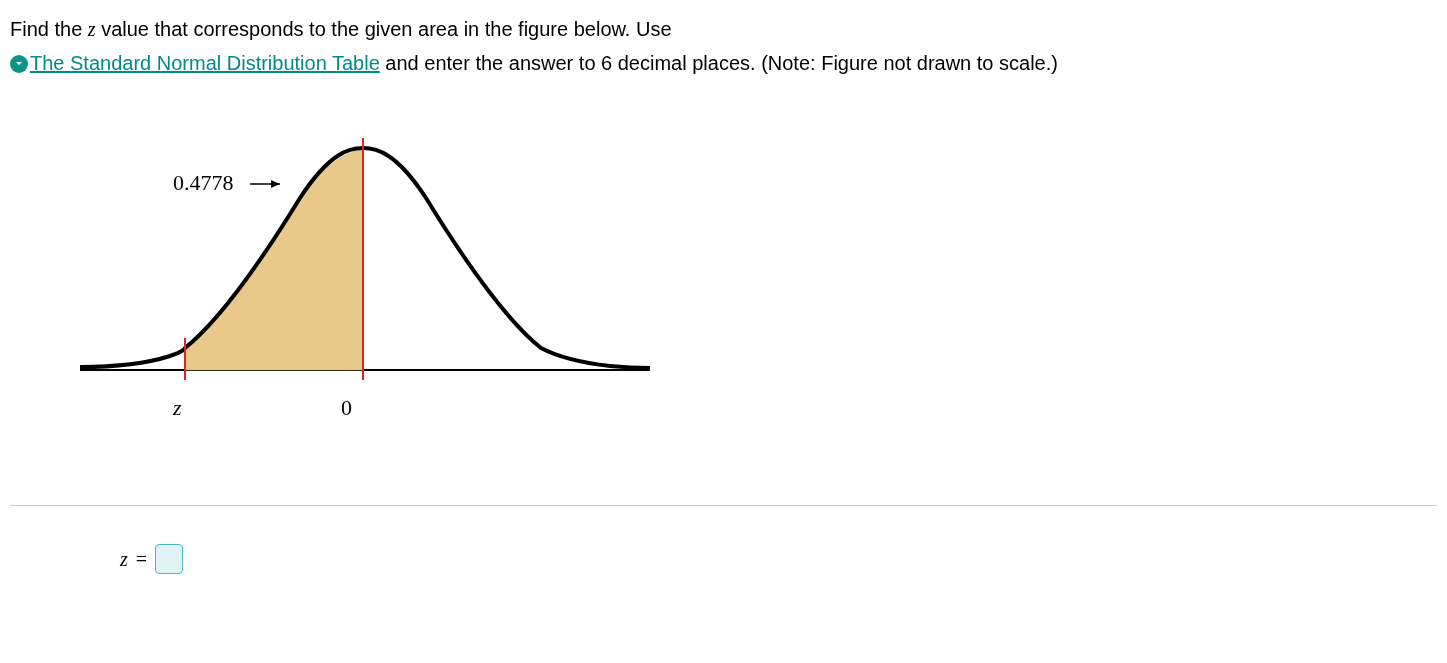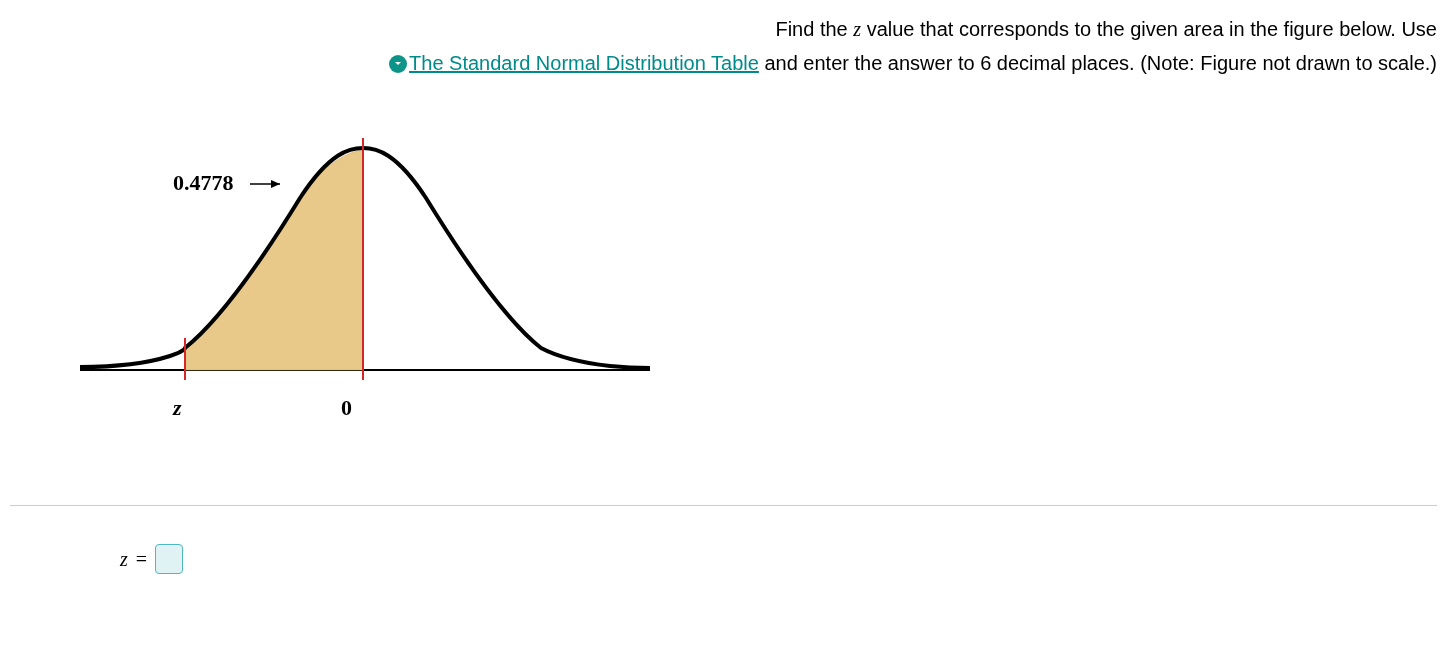--- a/index.html
+++ b/index.html
@@ -11,21 +11,20 @@
       font-family: Arial, Helvetica, sans-serif;
       font-size: 20px;
       color: #000;
       background: #fff;
       padding: 12px 10px;
       width: 1447px;
     }
     .question-text {
       line-height: 1.7;
       margin-bottom: 22px;
-      text-align: right;
     }
     .italic-var {
       font-style: italic;
       font-family: 'Times New Roman', serif;
     }
     .link-badge {
       display: inline-flex;
       align-items: center;
       justify-content: center;
       width: 18px;
@@ -43,21 +42,20 @@
       fill: #fff;
     }
     .table-link {
       color: #008b8b;
       text-decoration: underline;
     }
     .figure-area {
       margin-left: 60px;
       margin-top: 50px;
       margin-bottom: 60px;
-      font-weight: bold;
     }
     .answer-area {
       border-top: 1px solid #ccc;
       padding-top: 38px;
       padding-left: 110px;
       display: flex;
       align-items: center;
       gap: 8px;
     }
     .answer-input {

